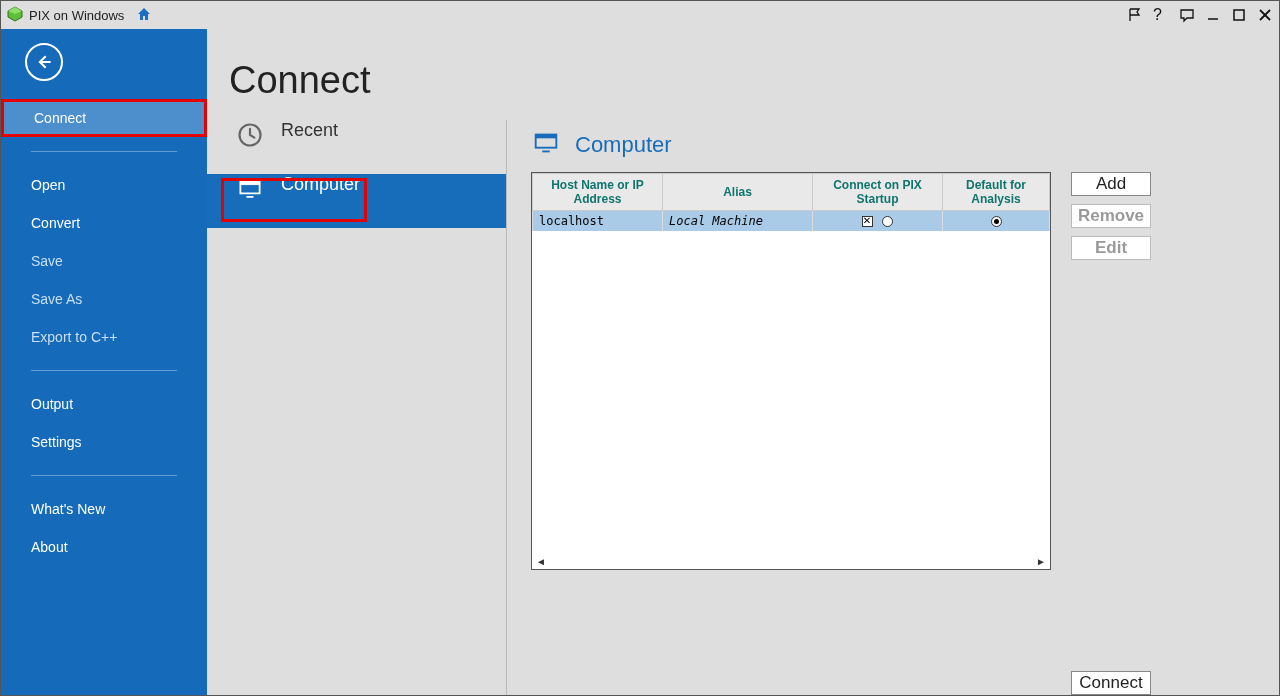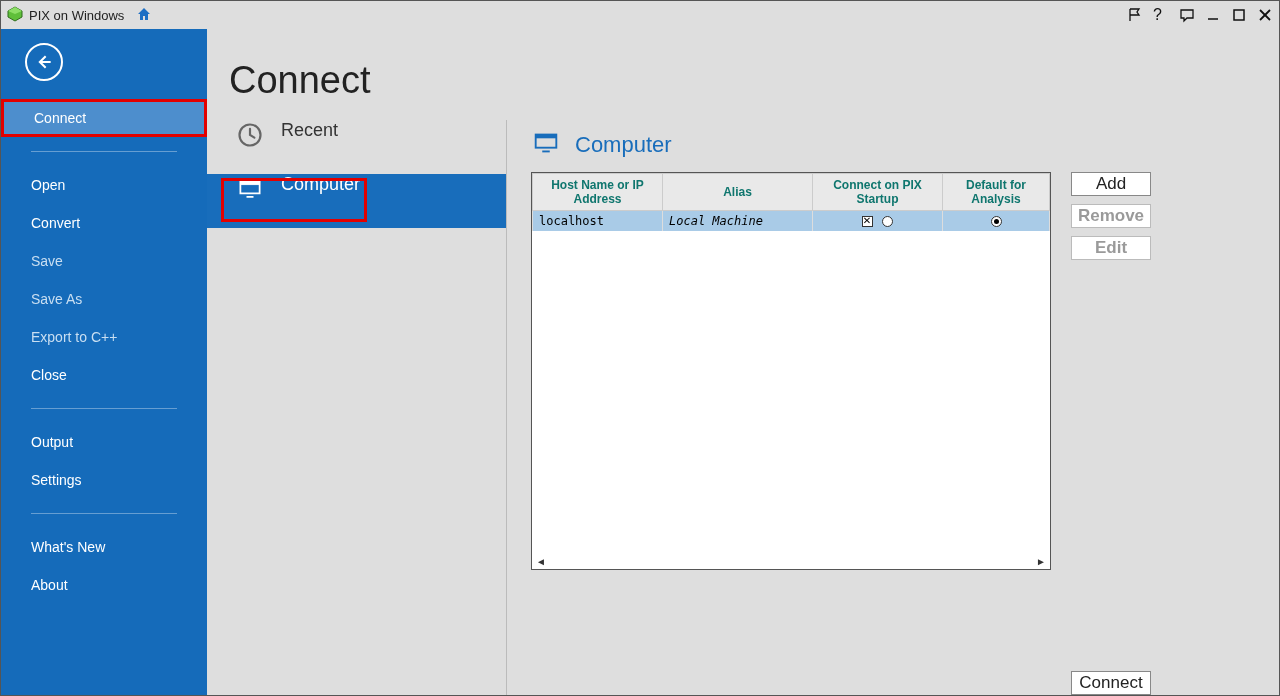--- a/index.html
+++ b/index.html
@@ -143,23 +143,20 @@
           <span>Convert</span>
         </div>
       <div class="sb-item dim">
           <span>Save</span>
         </div>
       <div class="sb-item dim">
           <span>Save As</span>
         </div>
       <div class="sb-item dim">
           <span>Export to C++</span>
-        </div>
-      <div class="sb-item">
-          <span>Close</span>
         </div>
 
       <div class="sb-sep"></div>
 
       <div class="sb-item">
           <span>Output</span>
         </div>
       <div class="sb-item">
           <span>Settings</span>
         </div>

